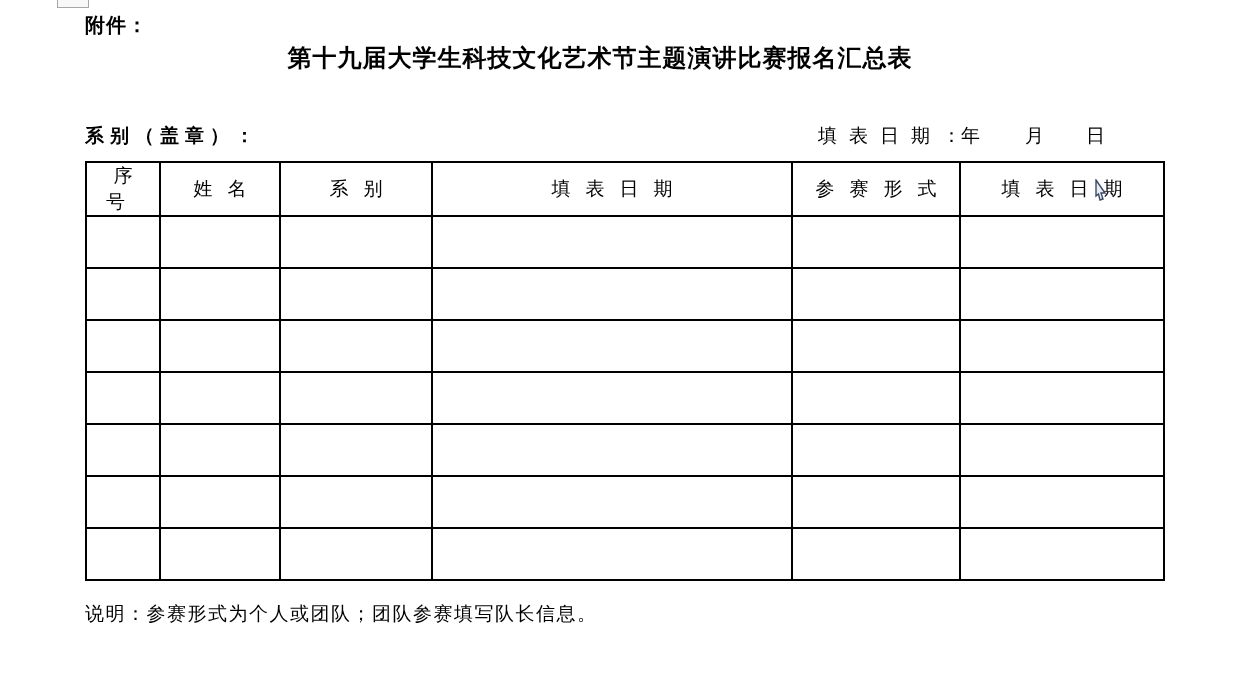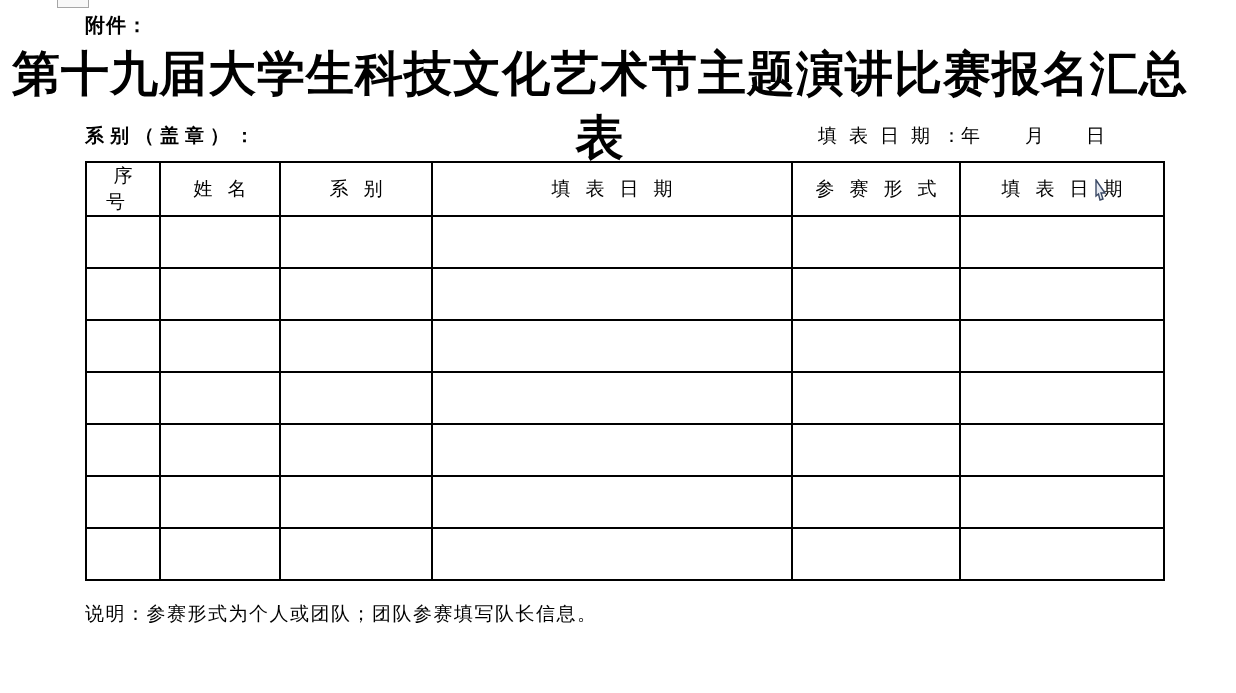--- a/index.html
+++ b/index.html
@@ -14,21 +14,21 @@
     border:1px solid #a6a6a6;background:#f8f8f8;
   }
 
   .attachment{
     position:absolute;left:85px;top:12px;
     font-size:20px;font-weight:bold;letter-spacing:1px;
   }
 
   .doc-title{
     position:absolute;left:0;top:42px;width:1200px;margin:0;
-    text-align:center;font-size:48px;font-weight:bold;letter-spacing:1px;
+    text-align:center;font-size:24px;font-weight:bold;letter-spacing:1px;
   }
 
   .dept-line{
     position:absolute;left:85px;top:123px;
     font-size:19px;letter-spacing:6px;font-weight:bold;
   }
 
   .date-line{position:absolute;left:0;top:123px;width:1236px;height:26px;font-size:19px;}
   .date-label{position:absolute;left:818px;letter-spacing:12px;text-align:right;}
   .date-year{position:absolute;left:961px;}

